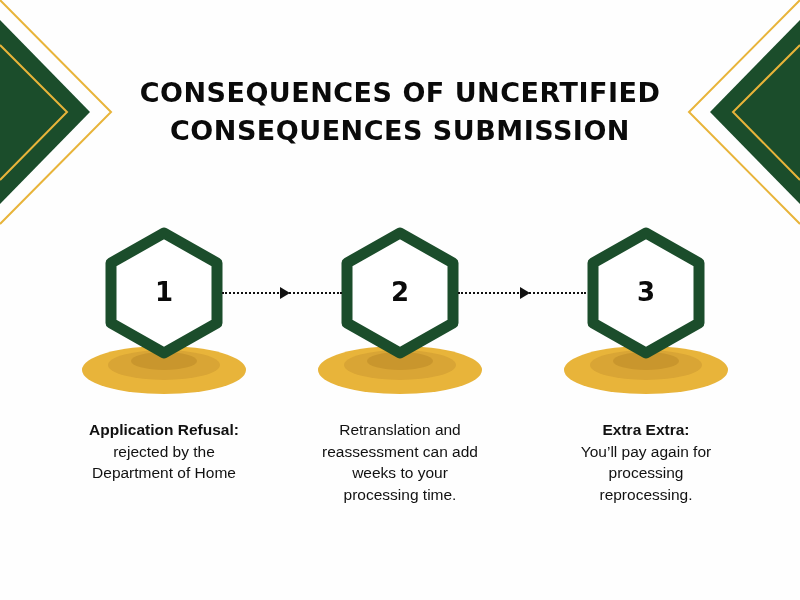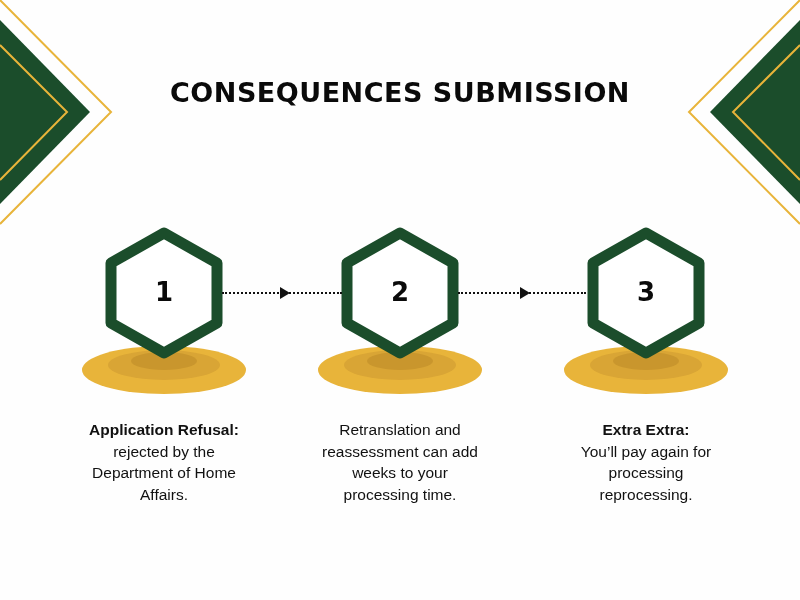--- a/index.html
+++ b/index.html
@@ -23,20 +23,21 @@
   <polyline points="0,0 111,112 0,224" fill="none" stroke="#e8b43a" stroke-width="2"></polyline>
 </svg>
 
 <svg class="deco" style="left:680px" width="120" height="240" viewBox="0 0 120 240">
   <polygon points="120,20 30,112 120,204" fill="#1b4d2b"></polygon>
   <polyline points="120,45 53,112 120,180" fill="none" stroke="#e8b43a" stroke-width="2"></polyline>
   <polyline points="120,0 9,112 120,224" fill="none" stroke="#e8b43a" stroke-width="2"></polyline>
 </svg>
 
 <div class="title">
+  <div>CONSEQUENCES OF UNCERTIFIED</div>
   <div>CONSEQUENCES SUBMISSION</div>
 </div>
 
 <div class="step" style="left:79px">
   <svg width="170" height="170" viewBox="0 0 170 170">
     <ellipse cx="85" cy="145" rx="82" ry="24" fill="#e8b43a"></ellipse>
     <ellipse cx="85" cy="140" rx="56" ry="15" fill="#d9a535"></ellipse>
     <ellipse cx="85" cy="136" rx="33" ry="9" fill="#c9962d"></ellipse>
     <polygon points="85,8 138,38 138,98 85,128 32,98 32,38" fill="#fff" stroke="#1b4d2b" stroke-width="11" stroke-linejoin="round"></polygon>
   </svg>
@@ -65,21 +66,20 @@
 
 <div class="connector" style="left:222px;width:120px"></div>
 <div class="arrow" style="left:280px"></div>
 <div class="connector" style="left:458px;width:128px"></div>
 <div class="arrow" style="left:520px"></div>
 
 <div class="desc" style="left:64px">
   <span class="head">Application Refusal:</span>
   <div>rejected by the</div>
   <div>Department of Home</div>
-  <div>Affairs.</div>
 </div>
 <div class="desc" style="left:300px">
   <div>Retranslation and</div>
   <div>reassessment can add</div>
   <div>weeks to your</div>
   <div>processing time.</div>
 </div>
 <div class="desc" style="left:546px">
   <span class="head">Extra Extra:</span>
   <div>You’ll pay again for</div>

